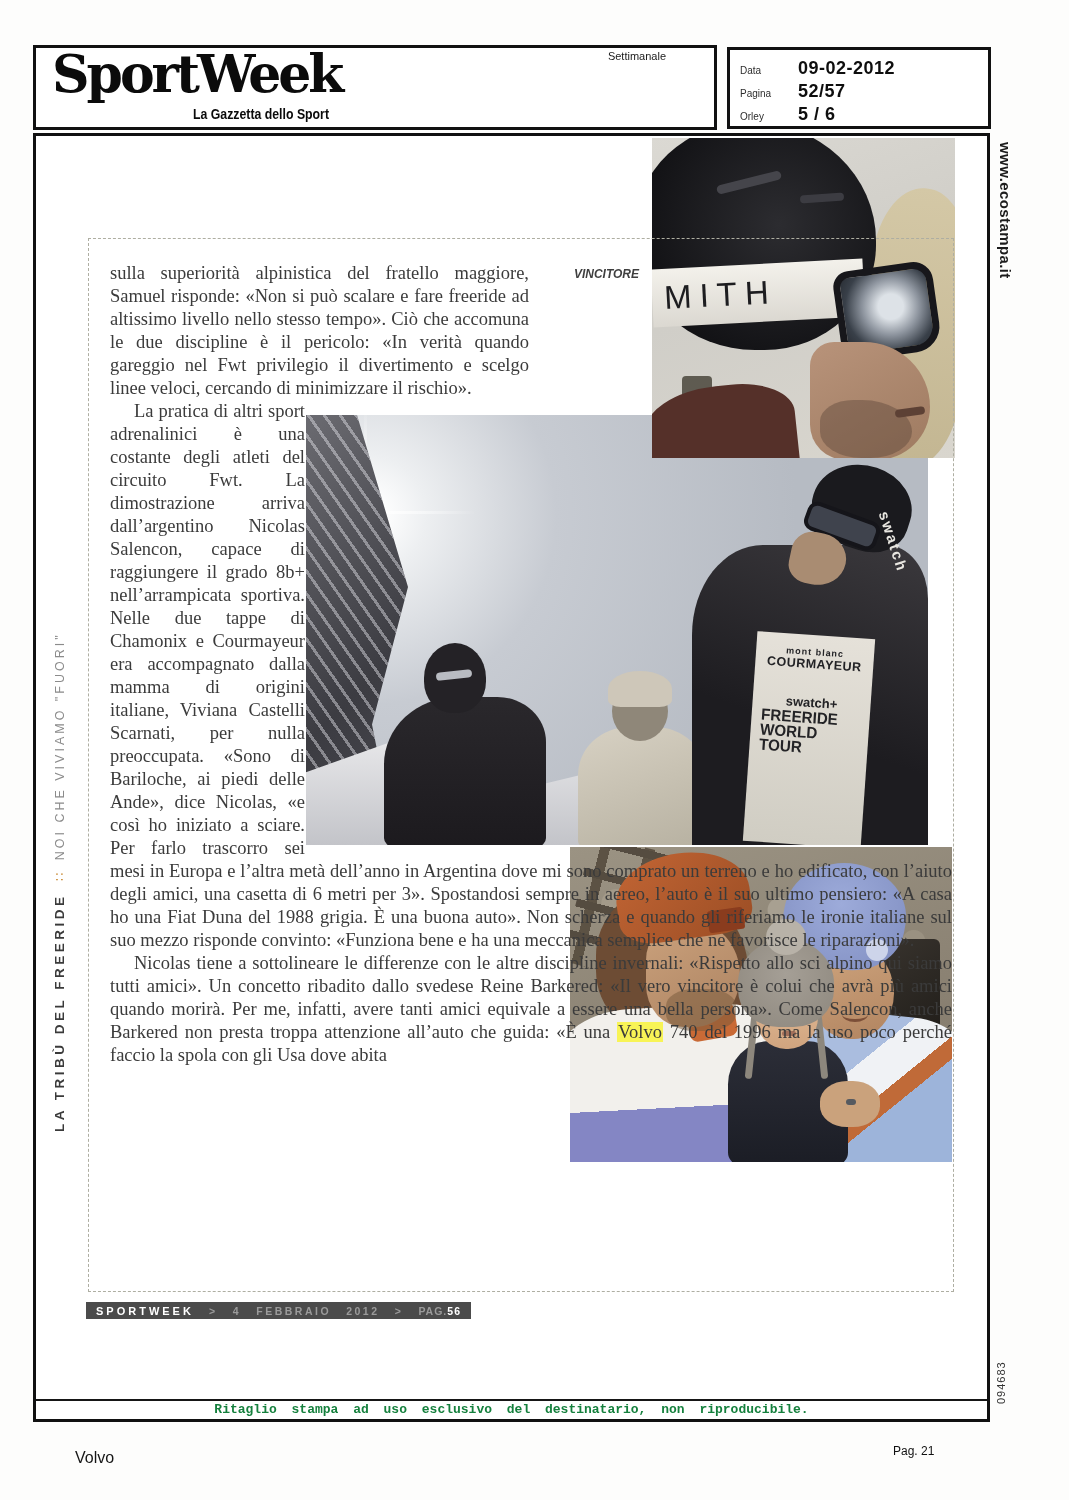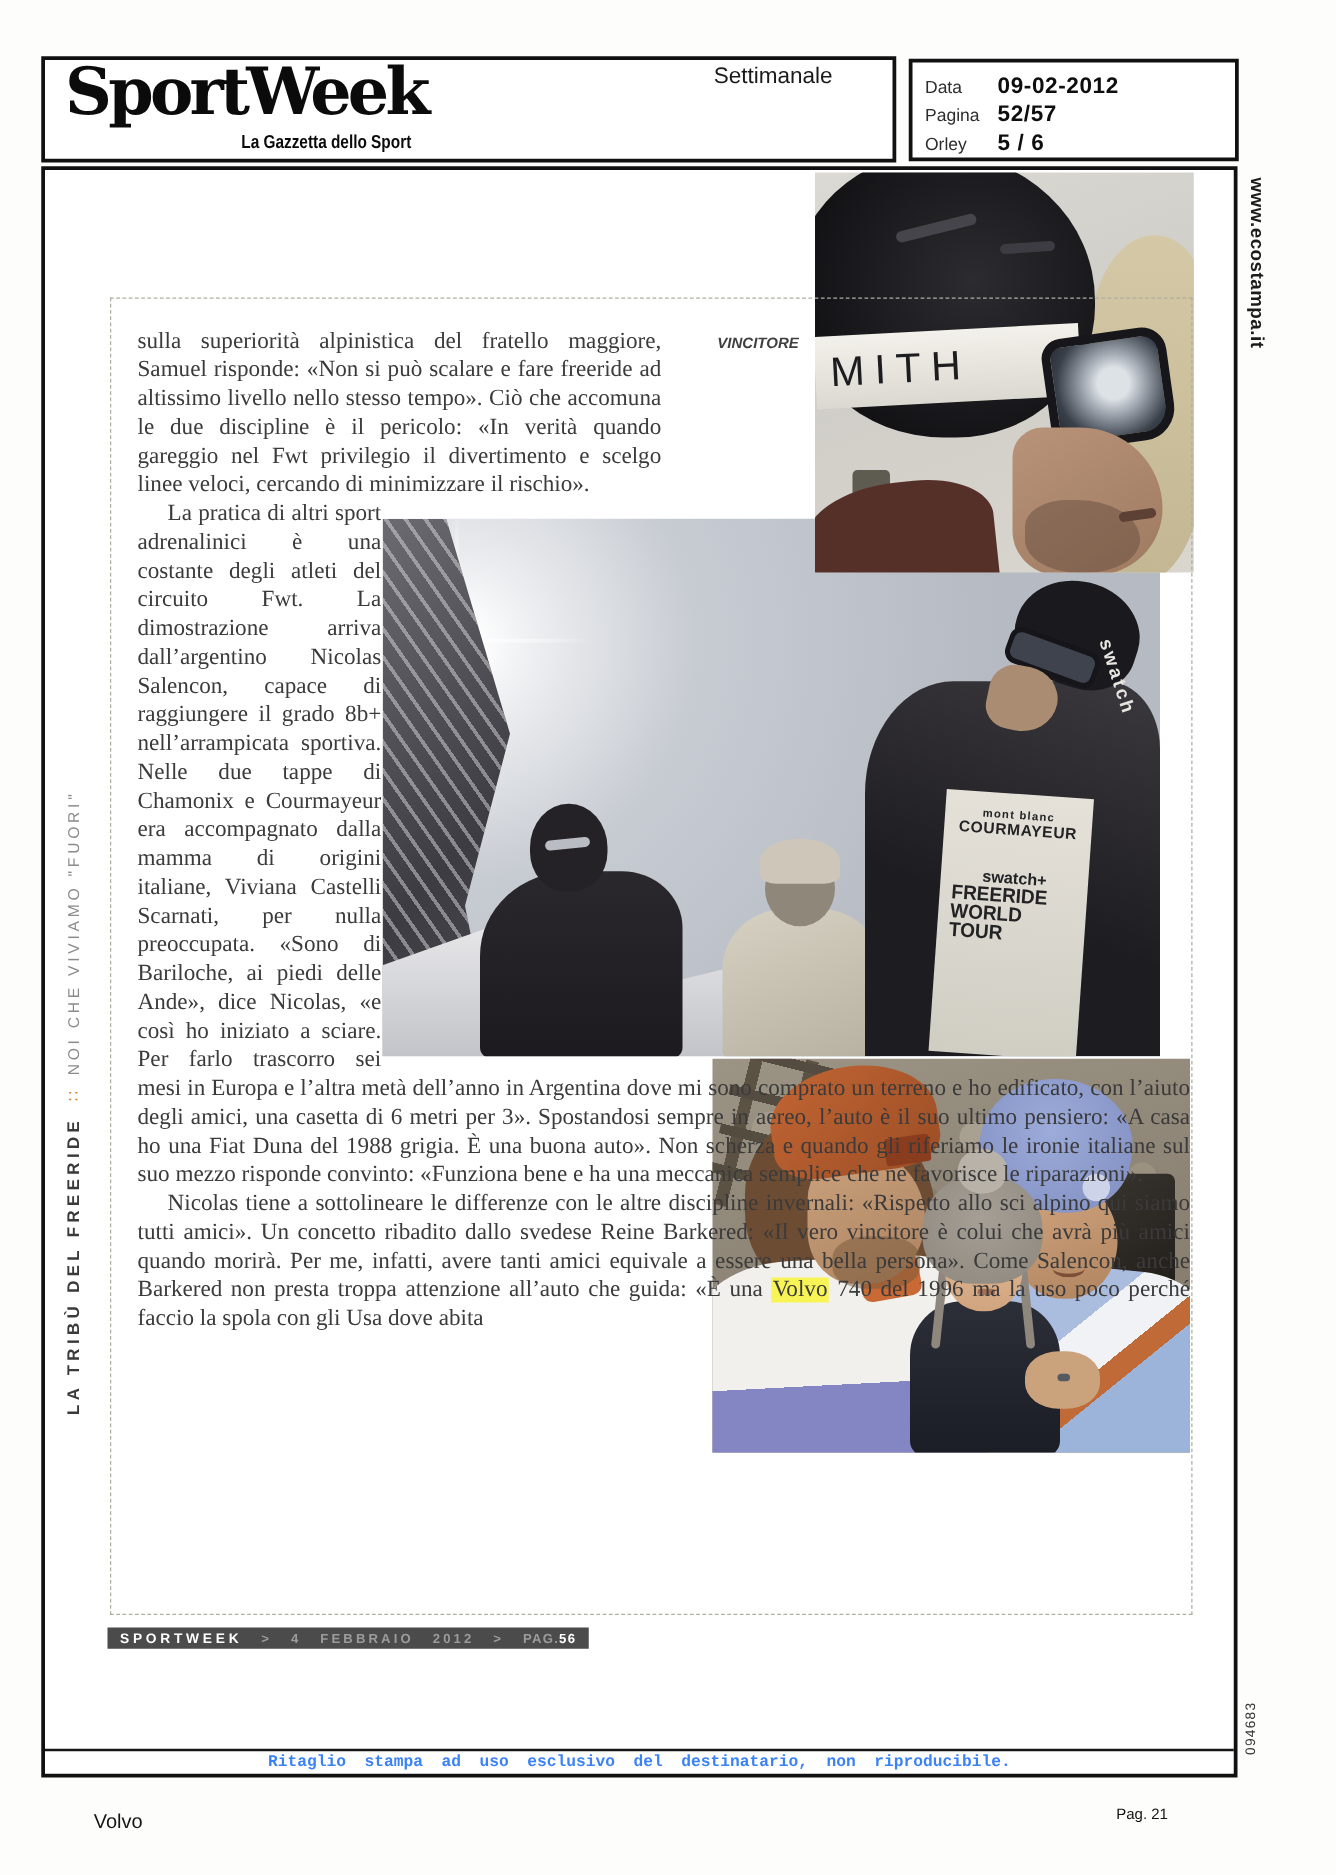--- a/index.html
+++ b/index.html
@@ -6,32 +6,32 @@
   .page{position:relative;width:1069px;height:1500px;background:#fdfdfc;overflow:hidden;
         font-family:"Liberation Sans",sans-serif;}
   .abs{position:absolute;}
 
   
   .logo-box{left:33px;top:45px;width:684px;height:85px;border:3px solid #111;background:#fff;box-sizing:border-box;}
   .logo-title{left:52px;top:48px;font-family:"DejaVu Serif",serif;font-size:52px;font-weight:bold;
               letter-spacing:-3px;color:#0b0b0b;line-height:1;}
   .logo-sub{left:193px;top:105px;font-size:15px;font-weight:bold;color:#0b0b0b;
             transform:scaleX(.82);transform-origin:left;letter-spacing:0;}
-  .frequency{left:560px;top:50px;width:150px;text-align:right;font-size:18px;color:#1a1a1a;}
+  .frequency{left:560px;top:50px;width:150px;text-align:right;font-size:11px;color:#1a1a1a;}
   .meta-box{left:727px;top:47px;width:264px;height:82px;border:3px solid #111;background:#fff;box-sizing:border-box;
             padding:8px 0 0 10px;}
   .meta-row{display:flex;align-items:baseline;height:23px;}
-  .meta-label{width:58px;font-size:14px;color:#2d2d2d;}
+  .meta-label{width:58px;font-size:10px;color:#2d2d2d;}
   .meta-value{font-size:18px;font-weight:bold;color:#0e0e0e;letter-spacing:.5px;}
 
   
   .main-frame{left:33px;top:133px;width:957px;height:1289px;border:3px solid #111;box-sizing:border-box;background:#fff;}
   .disclaimer-strip{position:absolute;left:0;right:0;bottom:0;height:18px;border-top:2px solid #161616;
                     text-align:center;font-family:"Liberation Mono",monospace;font-size:13px;font-weight:bold;
-                    color:#3b82f6;line-height:17px;word-spacing:7px;}
+                    color:#15803d;line-height:17px;word-spacing:7px;}
 
   
   .left-rail{left:50px;top:1132px;transform:rotate(-90deg);transform-origin:0 0;white-space:nowrap;}
   .rail-title{font-size:13.5px;font-weight:bold;letter-spacing:3.5px;color:#3a3a3a;}
   .rail-sep{font-size:13px;color:#c8882f;padding:0 8px;}
   .rail-sub{font-size:12.5px;letter-spacing:3px;color:#8b8b8b;}
   .ecostampa{left:1014px;top:142px;transform:rotate(90deg);transform-origin:0 0;white-space:nowrap;
              font-size:15px;font-weight:bold;color:#1c1c1c;letter-spacing:.4px;}
   .clip-code{left:995px;top:1404px;transform:rotate(-90deg);transform-origin:0 0;white-space:nowrap;
              font-size:11px;color:#333;letter-spacing:1px;}

